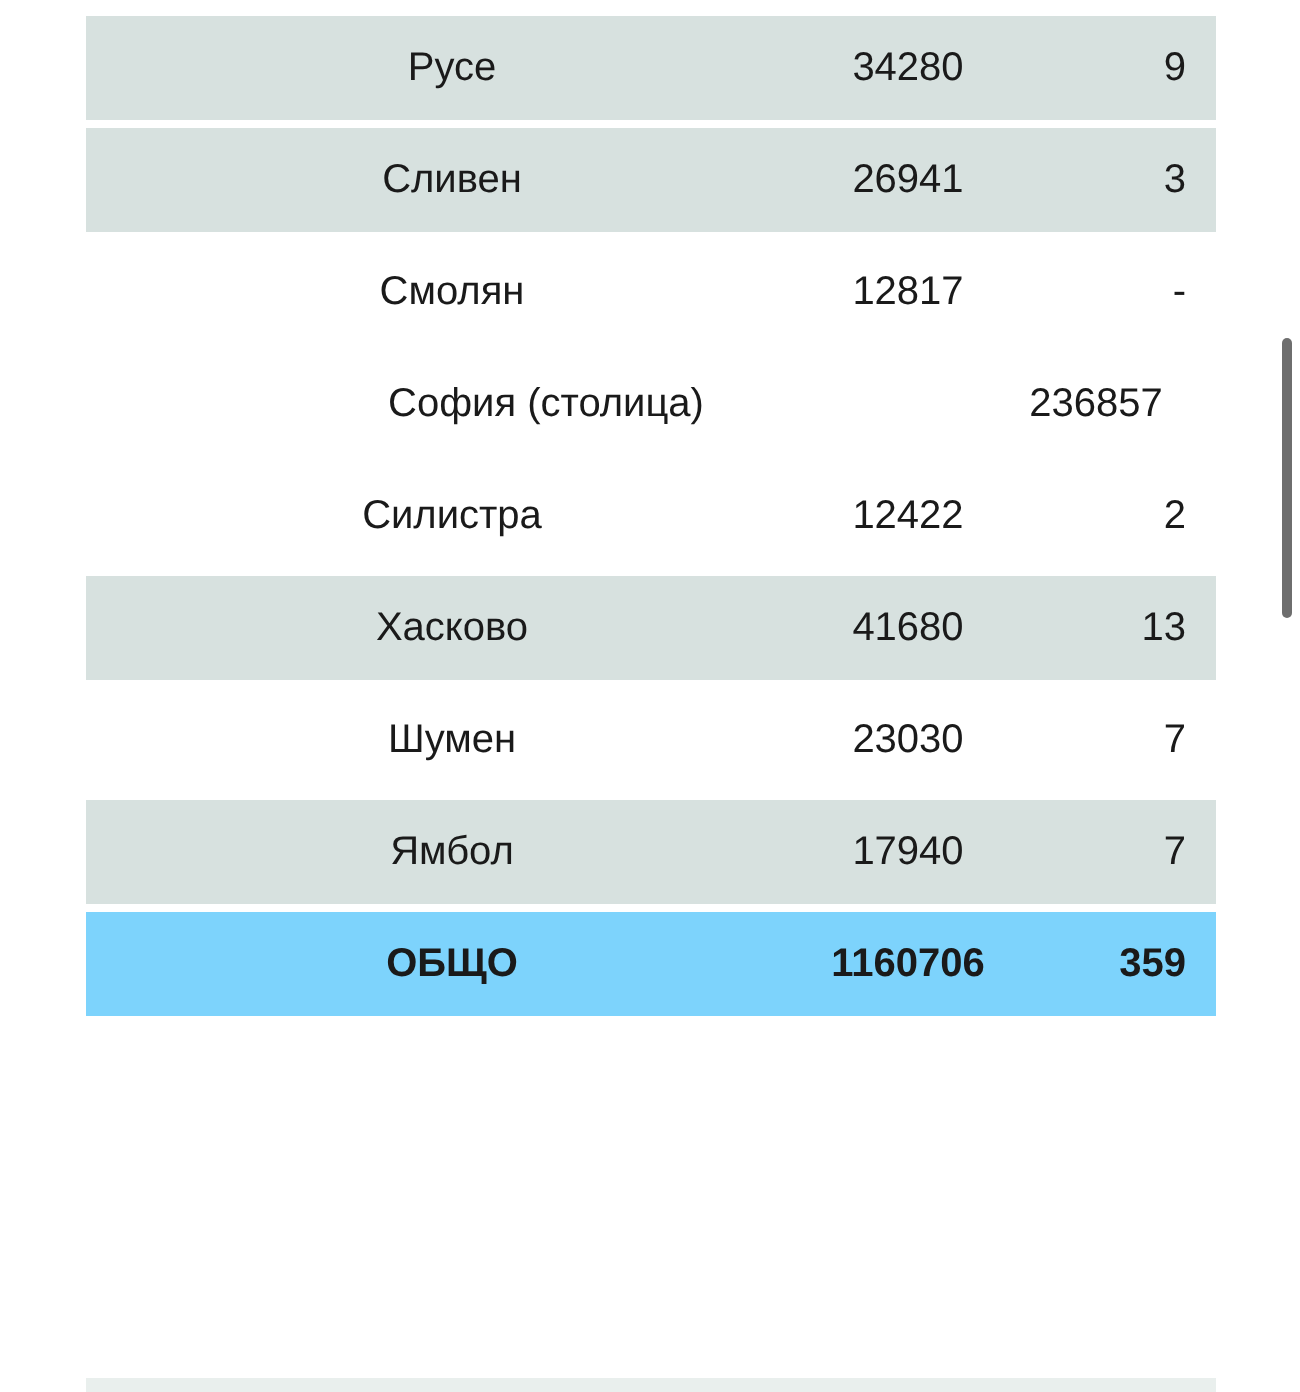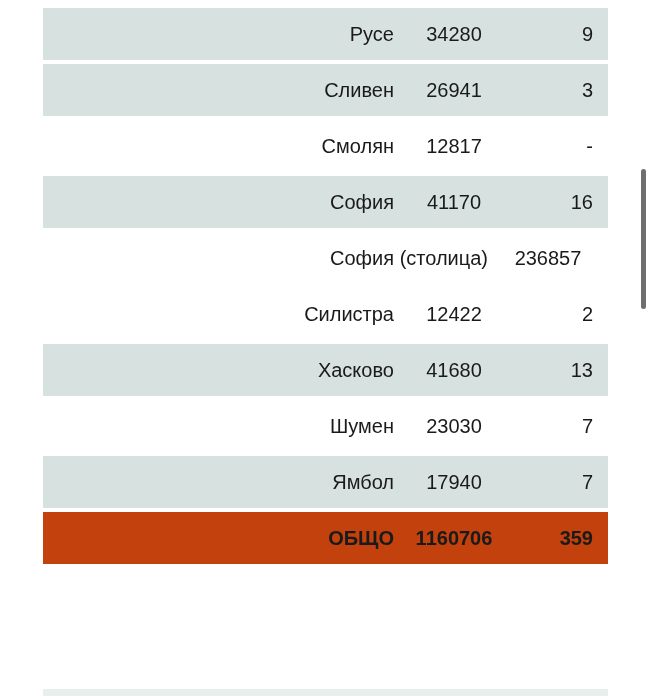--- a/index.html
+++ b/index.html
@@ -26,27 +26,27 @@
     align-items: center;
     height: 52px;
     margin-bottom: 4px;
     font-size: 20px;
     line-height: 1;
   }
   .row.alt {
     background: #d7e1df;
   }
   .row.total {
-    background: #c2410c;
+    background: #7dd3fc;
     font-weight: 700;
   }
   .c-name {
     flex: 1;
     padding-left: 15px;
-    text-align: right;
+    text-align: center;
     white-space: nowrap;
   }
   .c-value {
     width: 120px;
     text-align: center;
     white-space: nowrap;
   }
   .c-count {
     width: 79px;
     padding-right: 15px;
@@ -88,25 +88,20 @@
     <span class="c-value">26941</span>
     <span class="c-count">3</span>
   </div>
 
   <div class="row">
     <span class="c-name">Смолян</span>
     <span class="c-value">12817</span>
     <span class="c-count">-</span>
   </div>
 
-  <div class="row alt">
-    <span class="c-name">София</span>
-    <span class="c-value">41170</span>
-    <span class="c-count">16</span>
-  </div>
 
   <div class="row">
     <span class="c-name">София (столица)</span>
     <span class="c-value">236857</span>
   </div>
 
 
   <div class="row">
     <span class="c-name">Силистра</span>
     <span class="c-value">12422</span>

